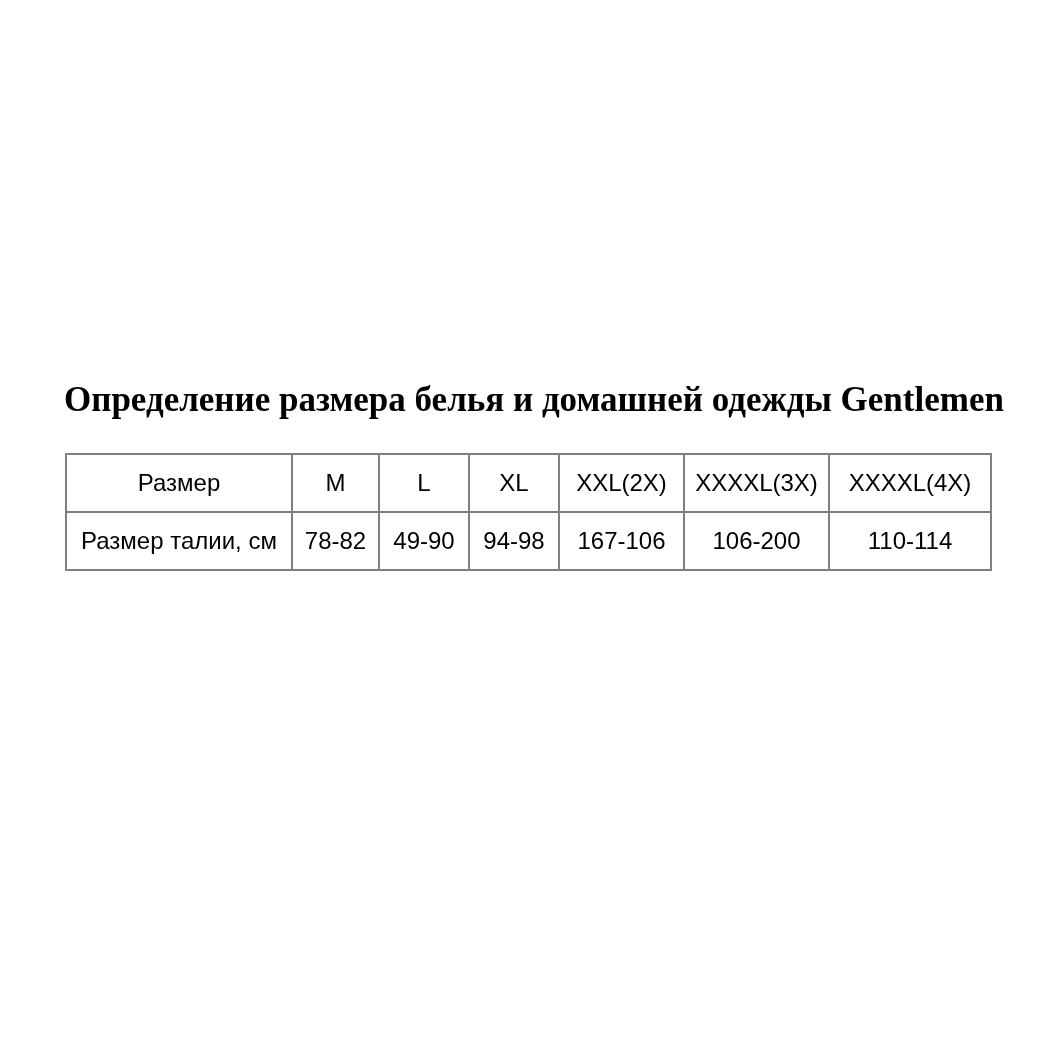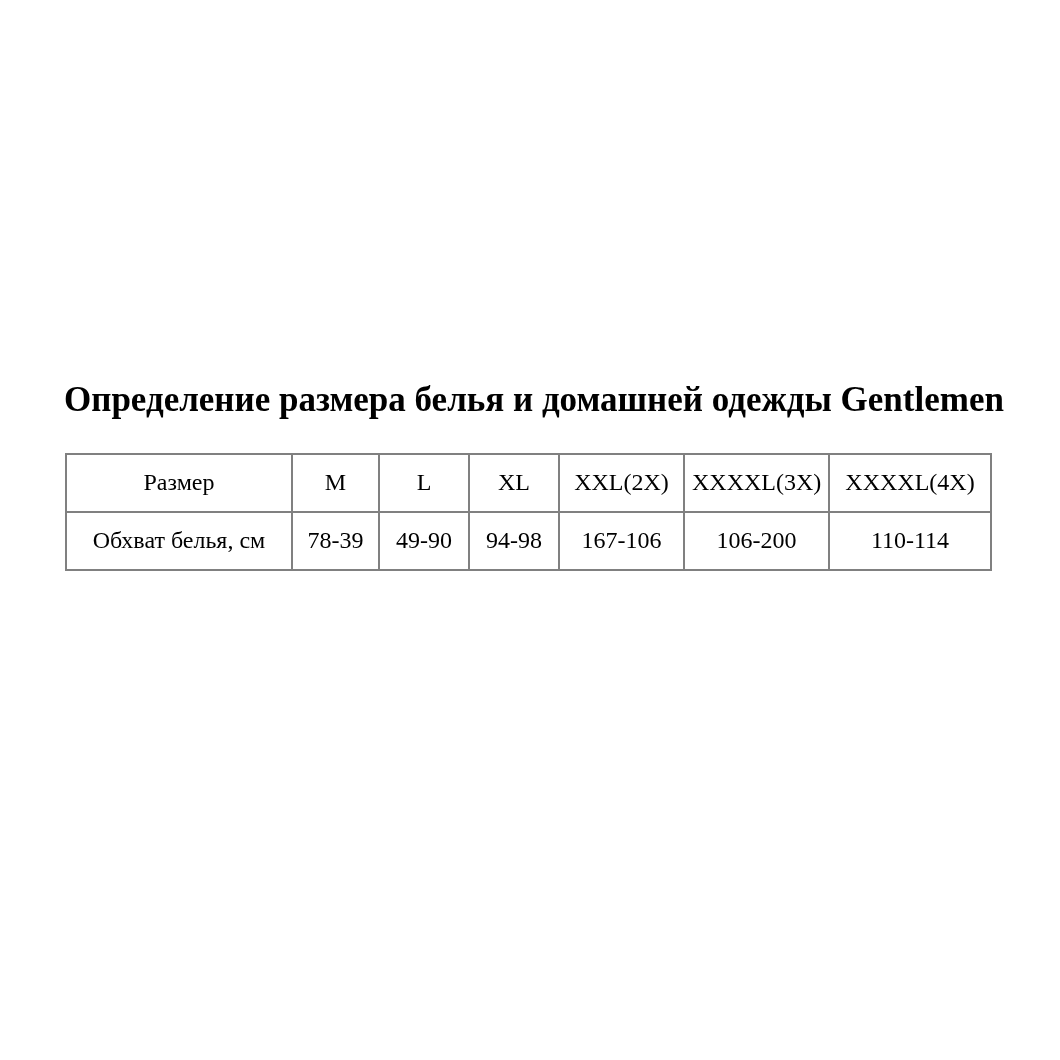--- a/index.html
+++ b/index.html
@@ -37,21 +37,21 @@
     width: 925px;
     border-collapse: collapse;
     table-layout: fixed;
   }
   table.size-table td {
     border: 2px solid #808080;
     height: 56px;
     padding: 0 7px;
     text-align: center;
     vertical-align: middle;
-    font-family: Liberation Serif, serif;
+    font-family: Liberation Sans, sans-serif;
     font-size: 24px;
     line-height: 1.15;
     color: #000000;
     overflow: hidden;
     white-space: nowrap;
   }
 </style>
 </head>
 <body>
 
@@ -73,22 +73,22 @@
       <tr>
         <td>Размер</td>
         <td>M</td>
         <td>L</td>
         <td>XL</td>
         <td>XXL(2X)</td>
         <td>XXXXL(3X)</td>
         <td>XXXXL(4X)</td>
       </tr>
       <tr>
-        <td>Обхват белья, см</td>
-        <td>78-39</td>
+        <td>Размер талии, см</td>
+        <td>78-82</td>
         <td>49-90</td>
         <td>94-98</td>
         <td>167-106</td>
         <td>106-200</td>
         <td>110-114</td>
       </tr>
     </tbody>
   </table>
 
 </div>

